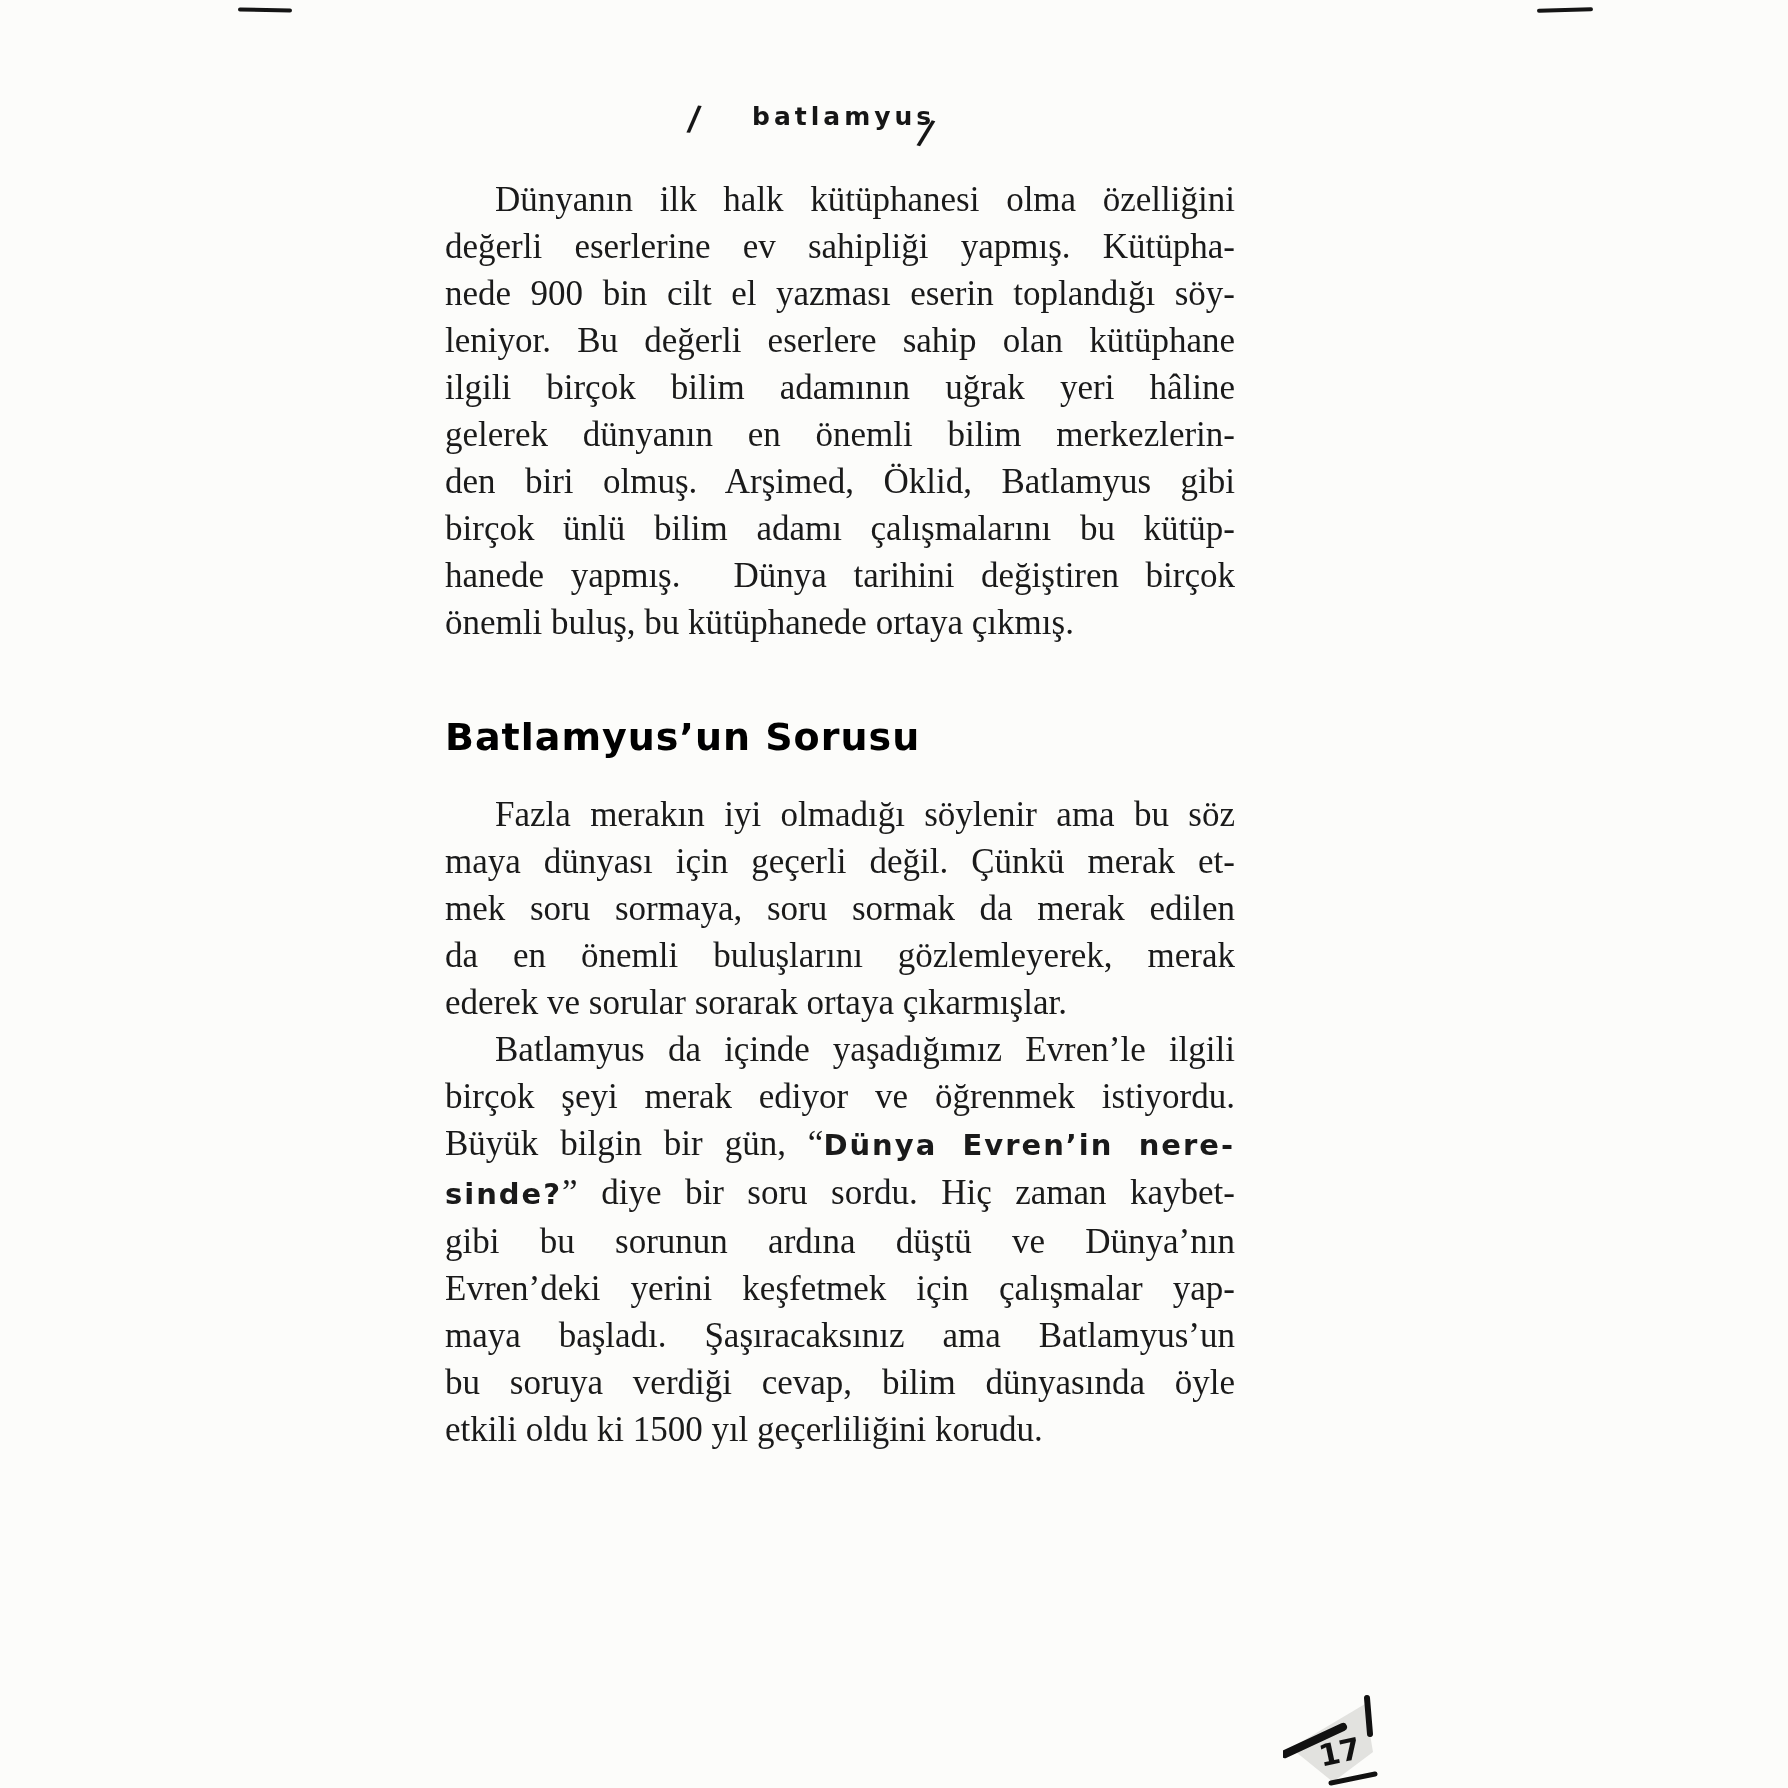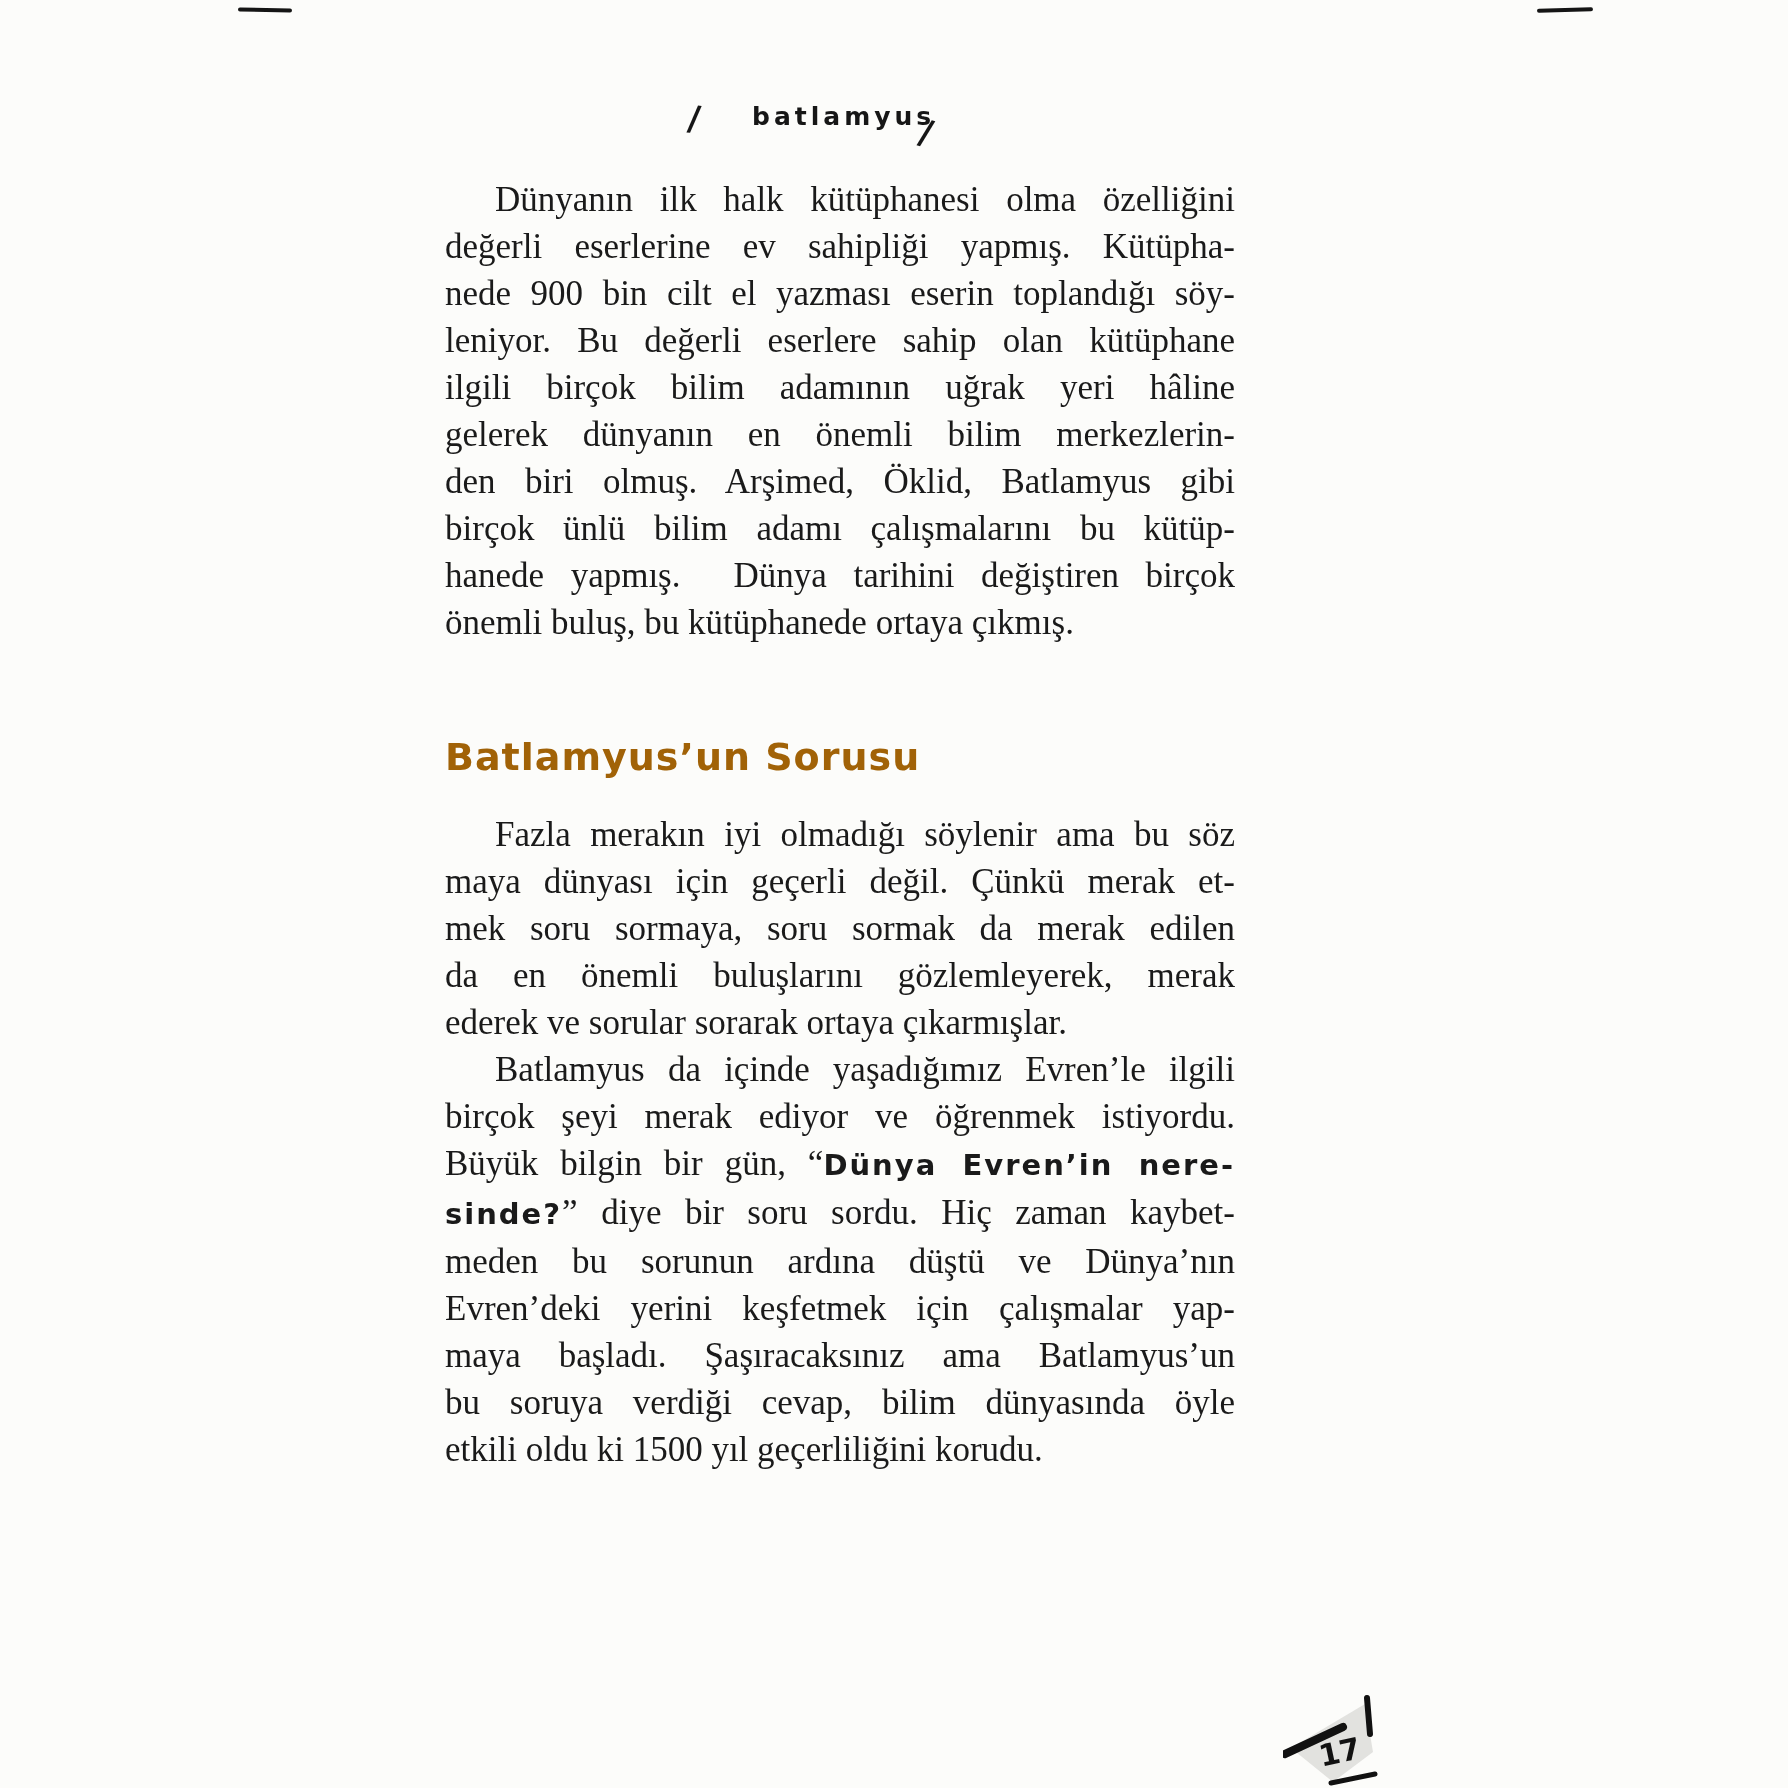--- a/index.html
+++ b/index.html
@@ -71,22 +71,22 @@
     font-weight: bold;
     font-size: 29px;
     letter-spacing: 2px;
   }
 
   .section-heading {
     font-family: "DejaVu Sans", sans-serif;
     font-weight: bold;
     font-size: 38px;
     letter-spacing: 1px;
-    color: #a16207;
-    margin: 88px 0 30px 0;
+    color: #000000;
+    margin: 68px 0 30px 0;
     text-align: left;
   }
   .para-3 { }
 
   
   .pagenum-svg {
     position: absolute;
     left: 1283px;
     top: 1692px;
   }
@@ -120,21 +120,21 @@
       <div class="line"><span class="seg-serif">maya dünyası için geçerli değil. Çünkü merak et-</span></div>
       <div class="line"><span class="seg-serif">mek soru sormaya, soru sormak da merak edilen</span></div>
       <div class="line"><span class="seg-serif">da en önemli buluşlarını gözlemleyerek, merak</span></div>
       <div class="line last"><span class="seg-serif">ederek ve sorular sorarak ortaya çıkarmışlar.</span></div>
     </div>
   <div class="para-3">
       <div class="line indent"><span class="seg-serif">Batlamyus da içinde yaşadığımız Evren’le ilgili</span></div>
       <div class="line"><span class="seg-serif">birçok şeyi merak ediyor ve öğrenmek istiyordu.</span></div>
       <div class="line"><span class="seg-serif">Büyük bilgin bir gün, “</span><span class="seg-display">Dünya Evren’in nere-</span></div>
       <div class="line"><span class="seg-display">sinde?</span><span class="seg-serif">” diye bir soru sordu. Hiç zaman kaybet-</span></div>
-      <div class="line"><span class="seg-serif">meden bu sorunun ardına düştü ve Dünya’nın</span></div>
+      <div class="line"><span class="seg-serif">gibi bu sorunun ardına düştü ve Dünya’nın</span></div>
       <div class="line"><span class="seg-serif">Evren’deki yerini keşfetmek için çalışmalar yap-</span></div>
       <div class="line"><span class="seg-serif">maya başladı. Şaşıracaksınız ama Batlamyus’un</span></div>
       <div class="line"><span class="seg-serif">bu soruya verdiği cevap, bilim dünyasında öyle</span></div>
       <div class="line last"><span class="seg-serif">etkili oldu ki 1500 yıl geçerliliğini korudu.</span></div>
     </div>
 </div>
 
 <svg class="pagenum-svg" width="112" height="98" viewBox="0 0 112 98">
   <polygon points="8,56 82,12 90,60 50,90" fill="#e2e2df"></polygon>
   <line x1="2" y1="62" x2="60" y2="35" stroke="#111" stroke-width="8" stroke-linecap="round"></line>

